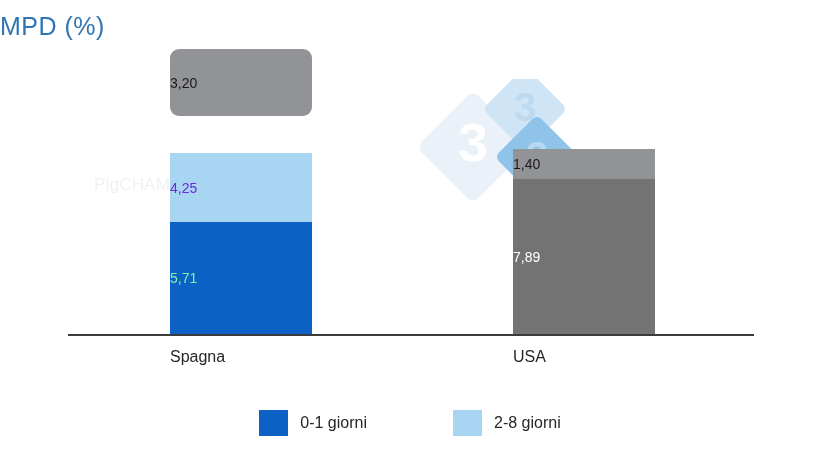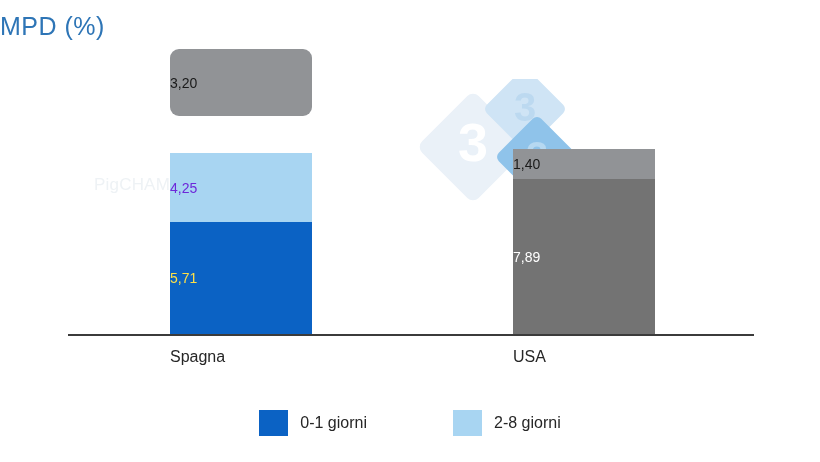--- a/index.html
+++ b/index.html
@@ -168,21 +168,21 @@
     <div class="axis-line"></div>
 
     <div class="bar-group" style="left:170px;">
       <div class="bar-stack">
         <div class="seg" style="height:67px;background:#919396;color:#1a1a1a;border-radius:9px;">
           <span class="seg-label">3,20</span>
         </div>
         <div class="seg" style="height:69px;background:#a8d5f2;color:#6d28d9;margin-top:37px;">
           <span class="seg-label">4,25</span>
         </div>
-        <div class="seg" style="height:112px;background:#0b62c4;color:#fde047;">
+        <div class="seg" style="height:112px;background:#0b62c4;color:#86efac;">
           <span class="seg-label">5,71</span>
         </div>
       </div>
       <div class="cat-label">Spagna</div>
     </div>
 
     <div class="bar-group" style="left:513px;">
       <div class="bar-stack">
         <div class="seg" style="height:30px;background:#919396;color:#1a1a1a;">
           <span class="seg-label">1,40</span>

